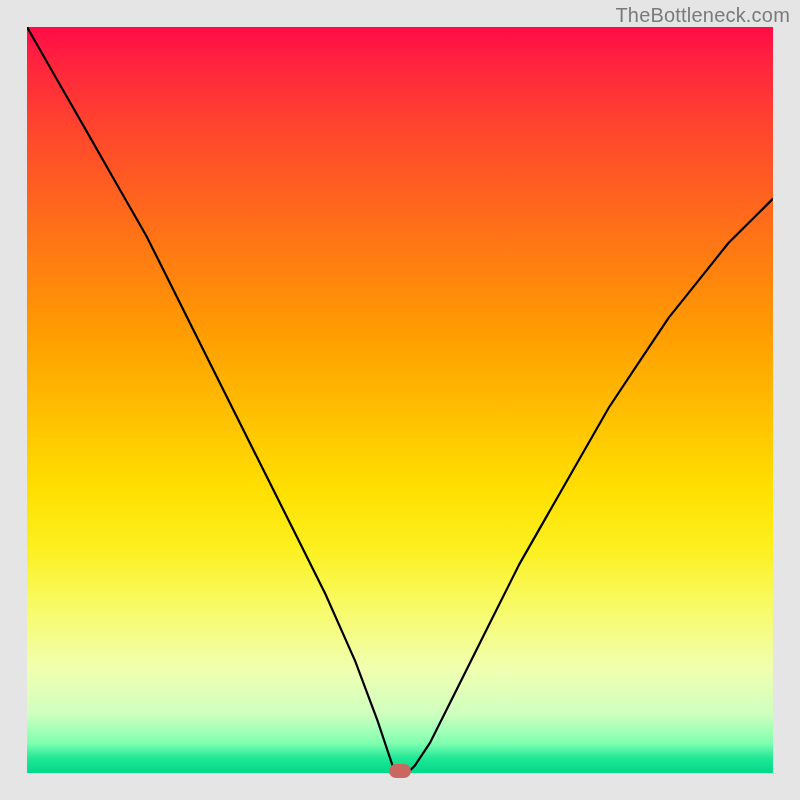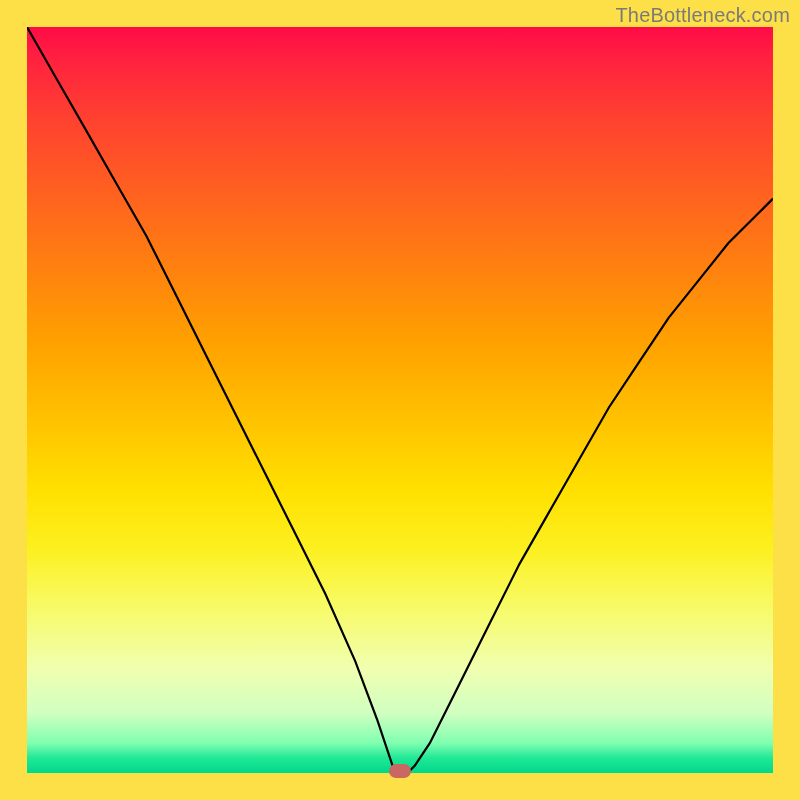--- a/index.html
+++ b/index.html
@@ -10,21 +10,21 @@
     background: #000;
     font-family: Arial, sans-serif;
     position: relative;
   }
   .frame {
     position: absolute;
     top: 0;
     left: 0;
     width: 800px;
     height: 800px;
-    background: #fde047;
+    background: #e5e5e5;
   }
   .plot-area {
     position: absolute;
     top: 27px;
     left: 27px;
     width: 746px;
     height: 746px;
     background: linear-gradient(to bottom,
       #ff0b46 0%,
       #ff2040 4%,

